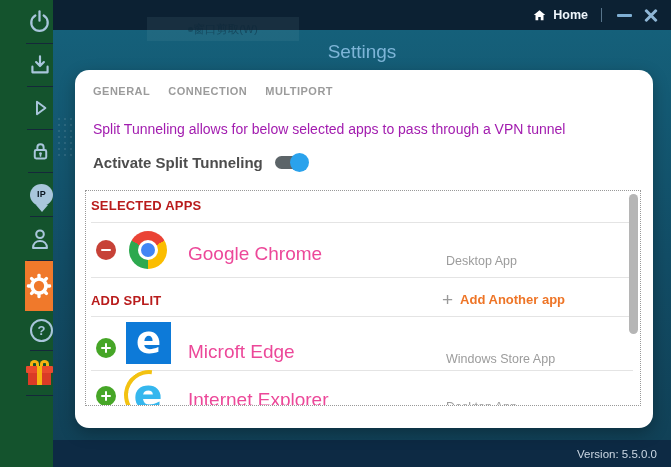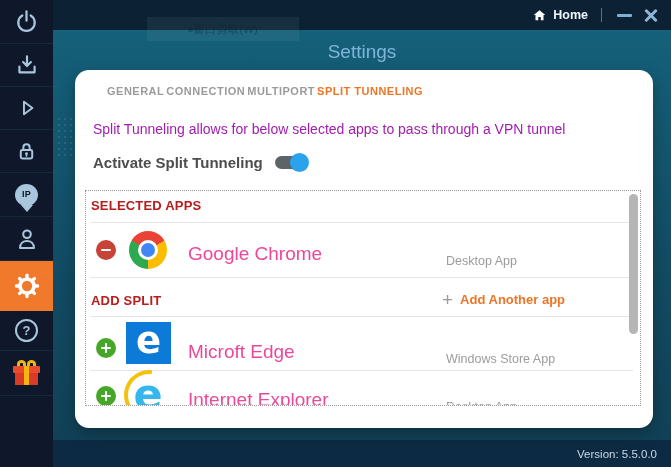--- a/index.html
+++ b/index.html
@@ -5,21 +5,21 @@
   * { margin:0; padding:0; box-sizing:border-box; }
   html,body { background:#333; }
   .app {
     position:relative; width:671px; height:467px; overflow:hidden;
     font-family:"Liberation Sans", sans-serif; background:#0c2a45;
   }
 
   
   .sidebar {
     position:absolute; left:0; top:0; width:53px; height:467px;
-    background:#0f172a; z-index:30; display:flex; flex-direction:column;
+    background:#14532d; z-index:30; display:flex; flex-direction:column;align-items:flex-end;
   }
   .nav-item {
     display:flex; align-items:center; justify-content:center;
     border-bottom:1px solid #15283a; cursor:pointer;
   }
   .nav-item.active { background:#f0792b; border-bottom-color:#f0792b; }
   .nav-item svg { display:block; }
   .pin {
     width:23px; height:22px; border-radius:50%; background:#a9c6dc; position:relative;
     display:flex; align-items:center; justify-content:center;
@@ -92,21 +92,21 @@
     background:#0d2a44; z-index:10; display:flex; align-items:center;
     justify-content:flex-end; padding-right:14px;
   }
   .version { color:#ccd8e4; font-size:11.5px; }
 
   
   .card {
     position:absolute; left:75px; top:70px; width:578px; height:358px; z-index:15;
     background:#fff; border-radius:14px; box-shadow:0 5px 16px rgba(0,0,0,0.28);
   }
-  .tabs { position:absolute; left:18px; top:15px; display:flex; gap:2px;margin-left:14px; }
+  .tabs { position:absolute; left:18px; top:15px; display:flex; gap:18px; }
   .tab {
     font-size:11px; font-weight:700; letter-spacing:0.5px; color:#9b9b9b; cursor:pointer;
   }
   .tab.active { color:#ee7527; }
   .description { position:absolute; left:18px; top:51px; font-size:14px; color:#a21caf; }
   .activate-row { position:absolute; left:18px; top:84px; display:flex; align-items:center; gap:12px; }
   .activate-label { font-size:15px; font-weight:700; color:#4d4d4d; }
   .toggle { position:relative; width:30px; height:13px; border-radius:7px; background:#5c6468; cursor:pointer; }
   .toggle .knob {
     position:absolute; right:-4px; top:-3px; width:19px; height:19px;
@@ -272,21 +272,20 @@
 
   <div class="main"></div>
   <div class="deco-dots"></div>
   <div class="page-title">Settings</div>
 
   <div class="card">
     <div class="tabs">
       <span class="tab">GENERAL</span>
       <span class="tab">CONNECTION</span>
       <span class="tab">MULTIPORT</span>
-      <span class="tab active">SPLIT TUNNELING</span>
     </div>
 
     <div class="description">Split Tunneling allows for below selected apps to pass through a VPN tunnel</div>
 
     <div class="activate-row">
       <span class="activate-label">Activate Split Tunneling</span>
       <span class="toggle">
         <span class="knob"></span>
       </span>
     </div>

